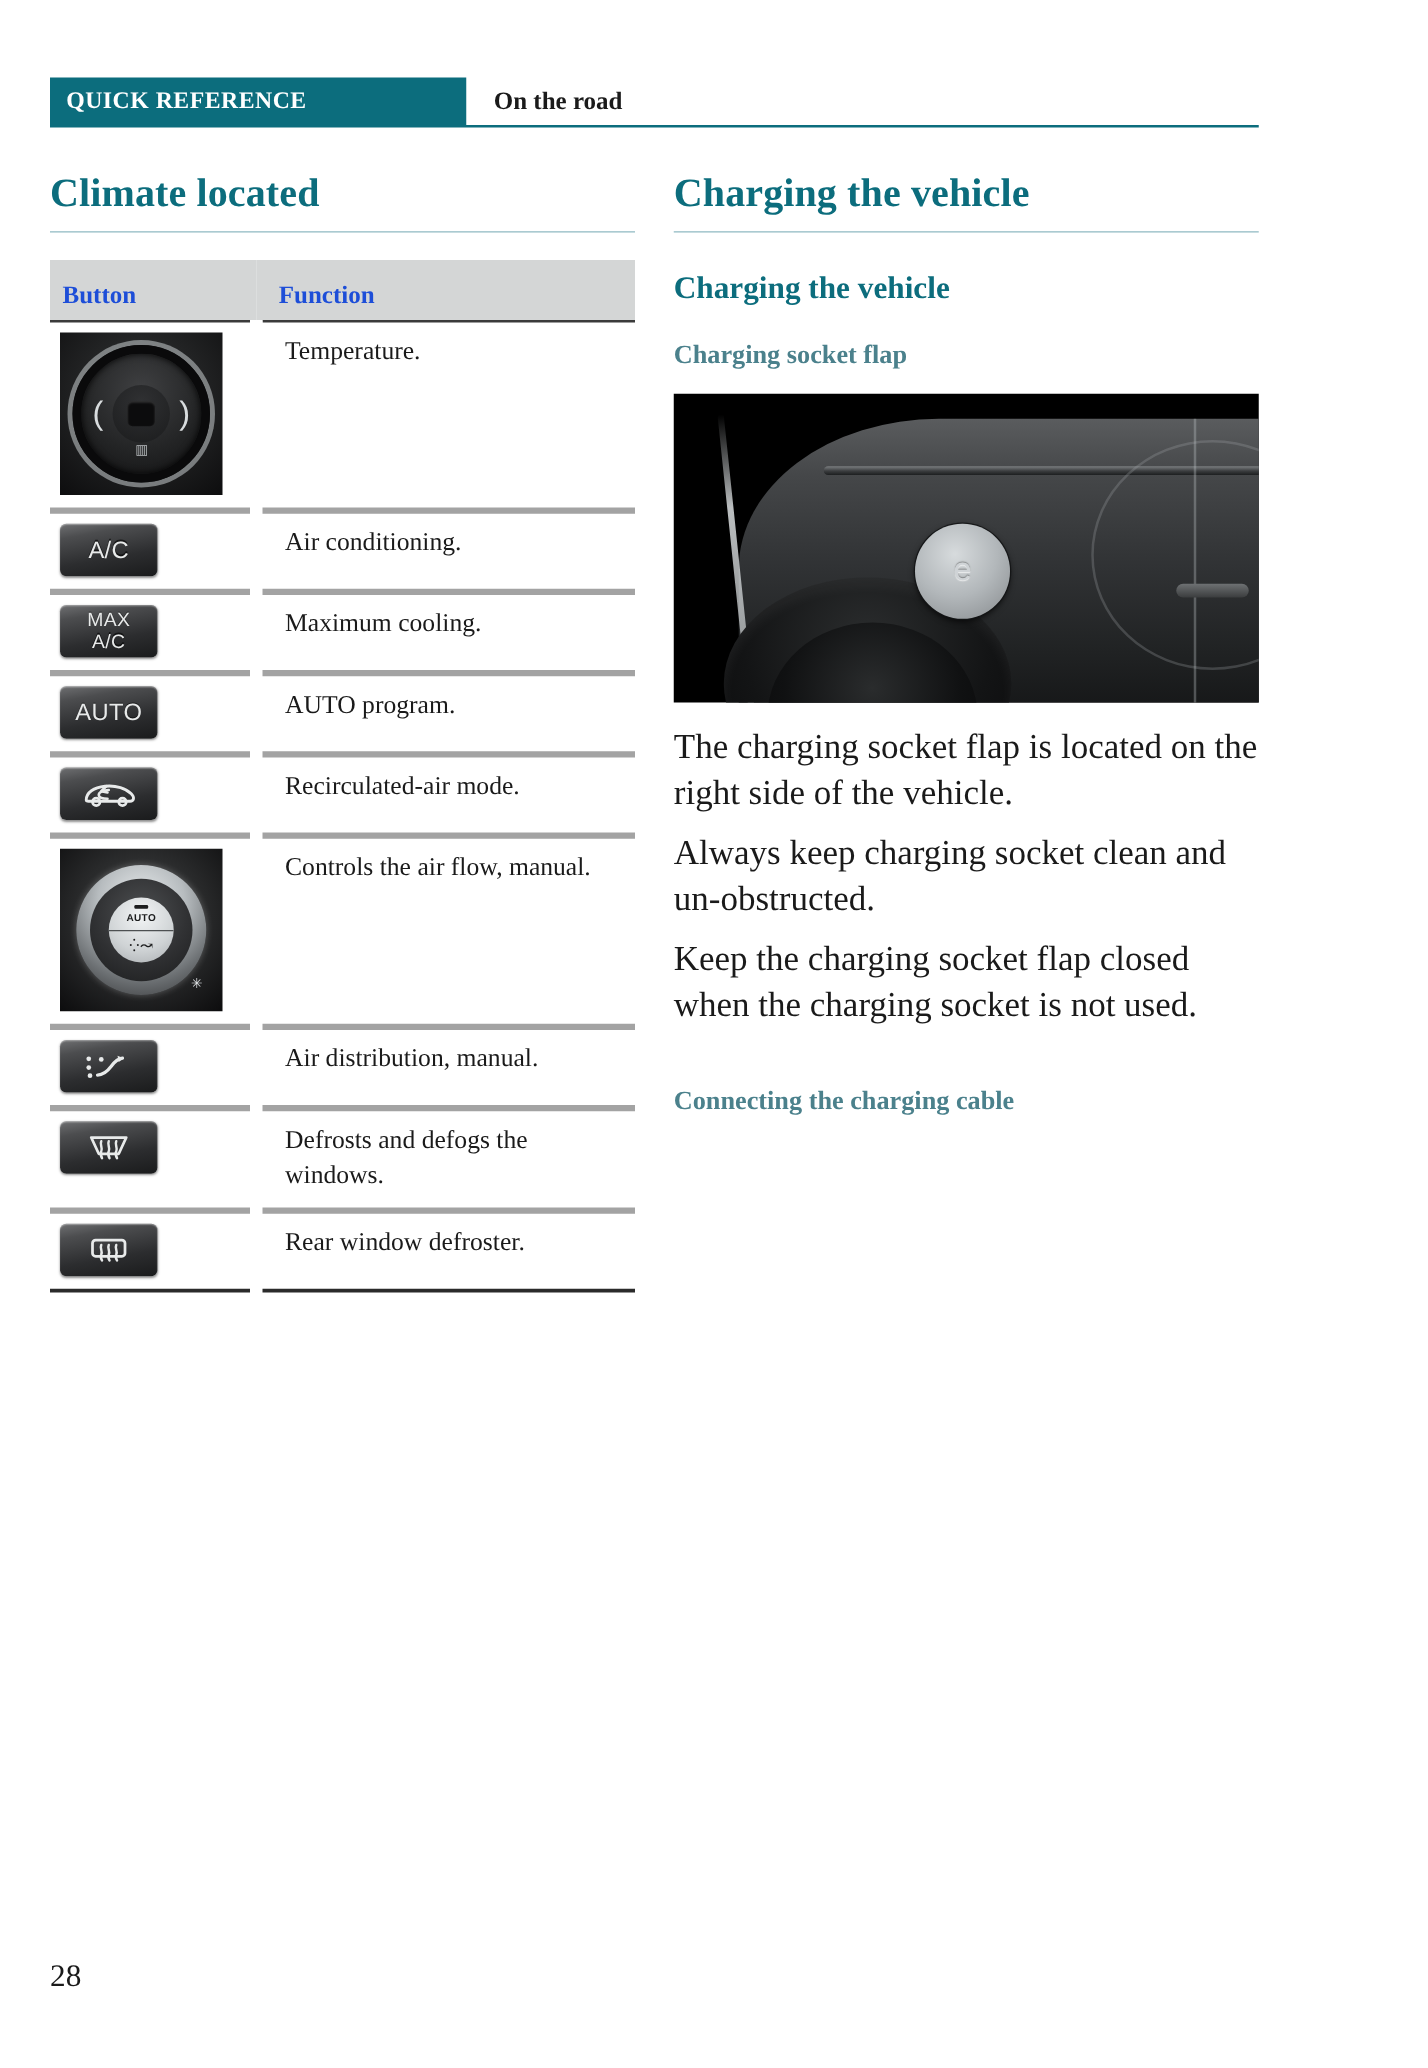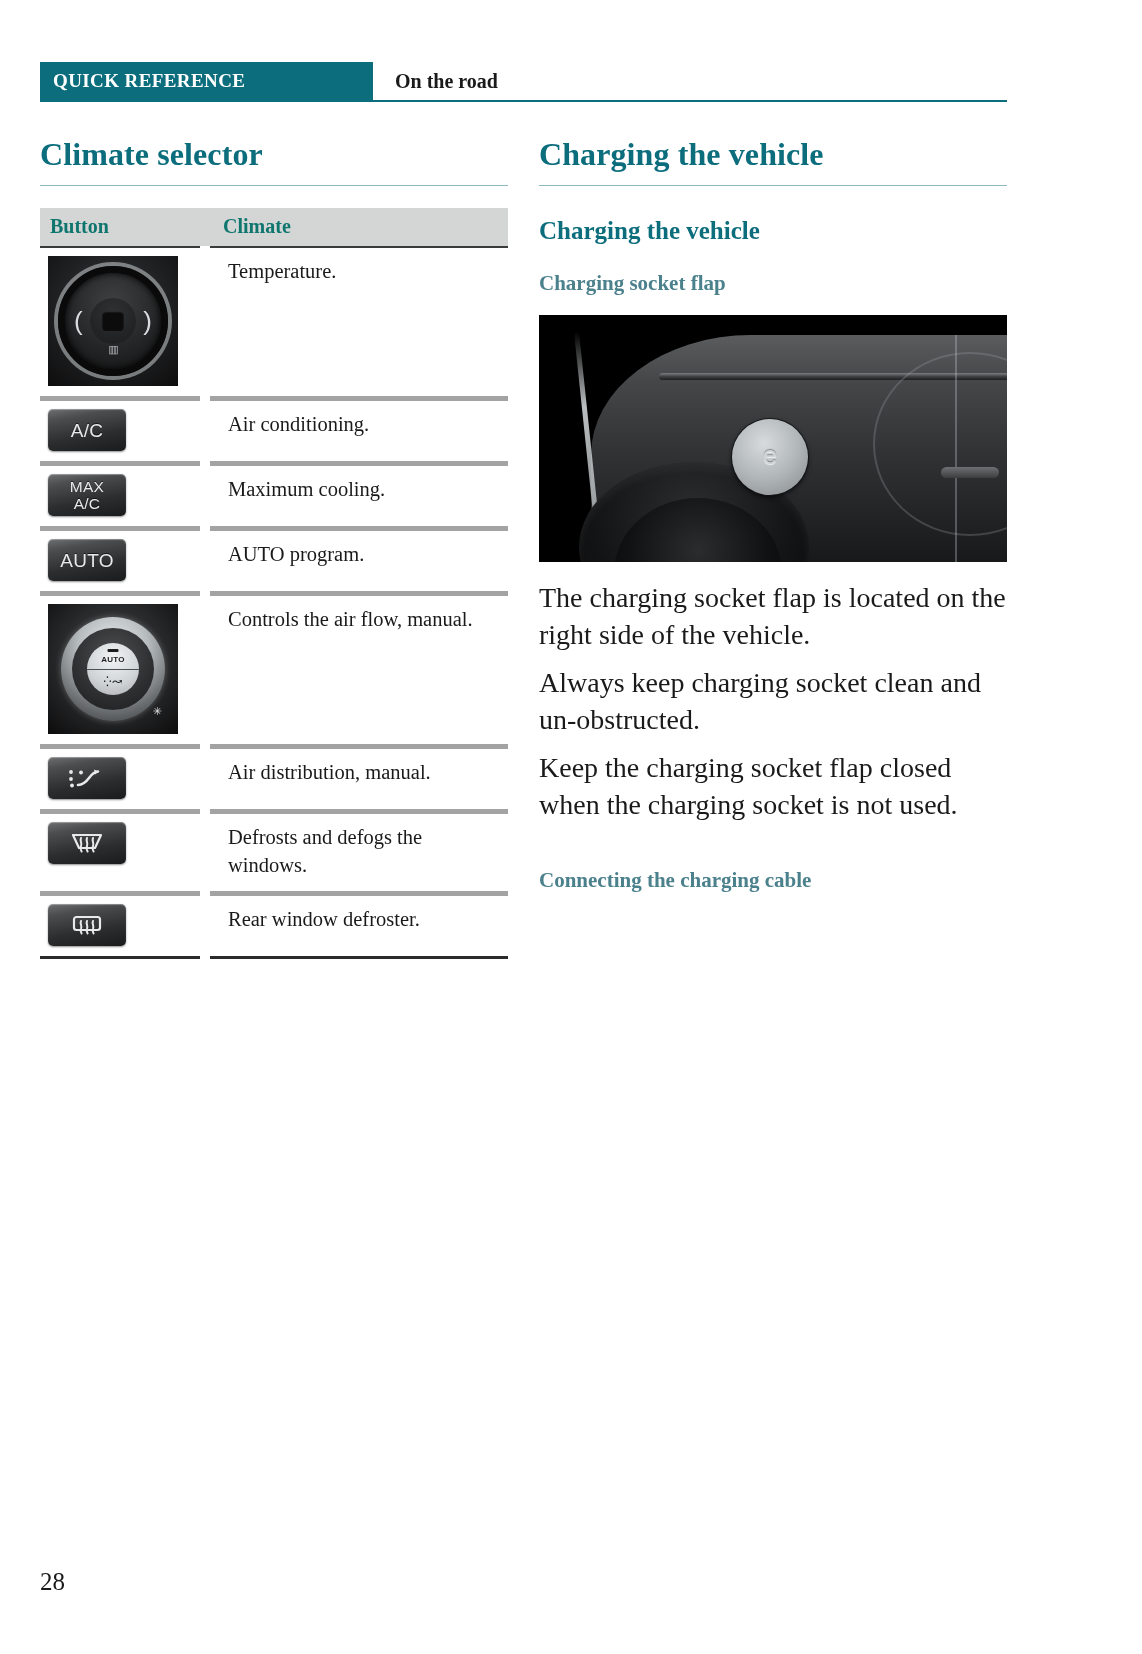--- a/index.html
+++ b/index.html
@@ -124,22 +124,22 @@
   .btn-table {
     margin-top: 22px;
     width: 100%;
     border-collapse: collapse;
   }
   .btn-table thead th {
     background: #d4d6d6;
     text-align: left;
     font-size: 20px;
     font-weight: bold;
-    color: #0f766e;
-    padding: 7px 0 8px 10px;
+    color: #1d4ed8;
+    padding: 17px 0 8px 10px;
     border-bottom: 2px solid #3b3b3b;
   }
   .btn-table th.col-button   { width: 142px; }
   .btn-table th.col-function { padding-left: 18px; }
 
   .btn-table td {
     vertical-align: top;
     border-bottom: 5px solid #a3a3a3;
     padding: 0;
   }
@@ -412,29 +412,29 @@
   <div class="header">
     <div class="header-tag">
       <span class="header-tag-label">QUICK REFERENCE</span>
     </div>
     <div class="header-chapter">On the road</div>
     <div class="header-rule"></div>
   </div>
 
   <div class="col col-left">
 
-    <h1 class="chapter-title">Climate selector</h1>
+    <h1 class="chapter-title">Climate located</h1>
     <div class="title-rule"></div>
 
 
     <table class="btn-table">
       <thead>
         <tr>
           <th class="col-button">Button</th>
-          <th class="col-function">Climate</th>
+          <th class="col-function">Function</th>
         </tr>
       </thead>
       <tbody>
 
         <tr>
           <td class="cell-button">
             <div class="knob">
               <div class="knob-ring"></div>
               <div class="knob-paren left">(</div>
               <div class="knob-paren right">)</div>
@@ -468,20 +468,34 @@
 
         <tr>
           <td class="cell-button">
             <div class="btn-chip">
               <span class="chip-line">AUTO</span>
             </div>
           </td>
           <td class="cell-function">AUTO program.</td>
         </tr>
 
+        <tr>
+          <td class="cell-button">
+            <div class="btn-chip">
+              <svg width="48" height="24" viewBox="0 0 48 24">
+                <path d="M6 17 C6 11 12 7 21 6 C30 5 38 8 42 12 C45 15 44 18 41 18 L8 18 C6.5 18 6 17.8 6 17 Z" fill="none" stroke="#e8eaea" stroke-width="2.3" stroke-linejoin="round"></path>
+                <path d="M24 9 C19 9 16 11 16 13 C16 15 19 16 23 16" fill="none" stroke="#e8eaea" stroke-width="2.1" stroke-linecap="round"></path>
+                <path d="M22 6 L18 10 L23 11" fill="none" stroke="#e8eaea" stroke-width="2.1" stroke-linecap="round" stroke-linejoin="round"></path>
+                <circle cx="14" cy="18.5" r="3" fill="none" stroke="#e8eaea" stroke-width="2.1"></circle>
+                <circle cx="35" cy="18.5" r="3" fill="none" stroke="#e8eaea" stroke-width="2.1"></circle>
+              </svg>
+            </div>
+          </td>
+          <td class="cell-function">Recirculated-air mode.</td>
+        </tr>
 
         <tr>
           <td class="cell-button">
             <div class="knob fan">
               <div class="fan-outer"></div>
               <div class="fan-mid"></div>
               <div class="fan-face">
                 <div class="fan-bar"></div>
                 <div class="fan-auto">AUTO</div>
                 <div class="fan-divider"></div>

